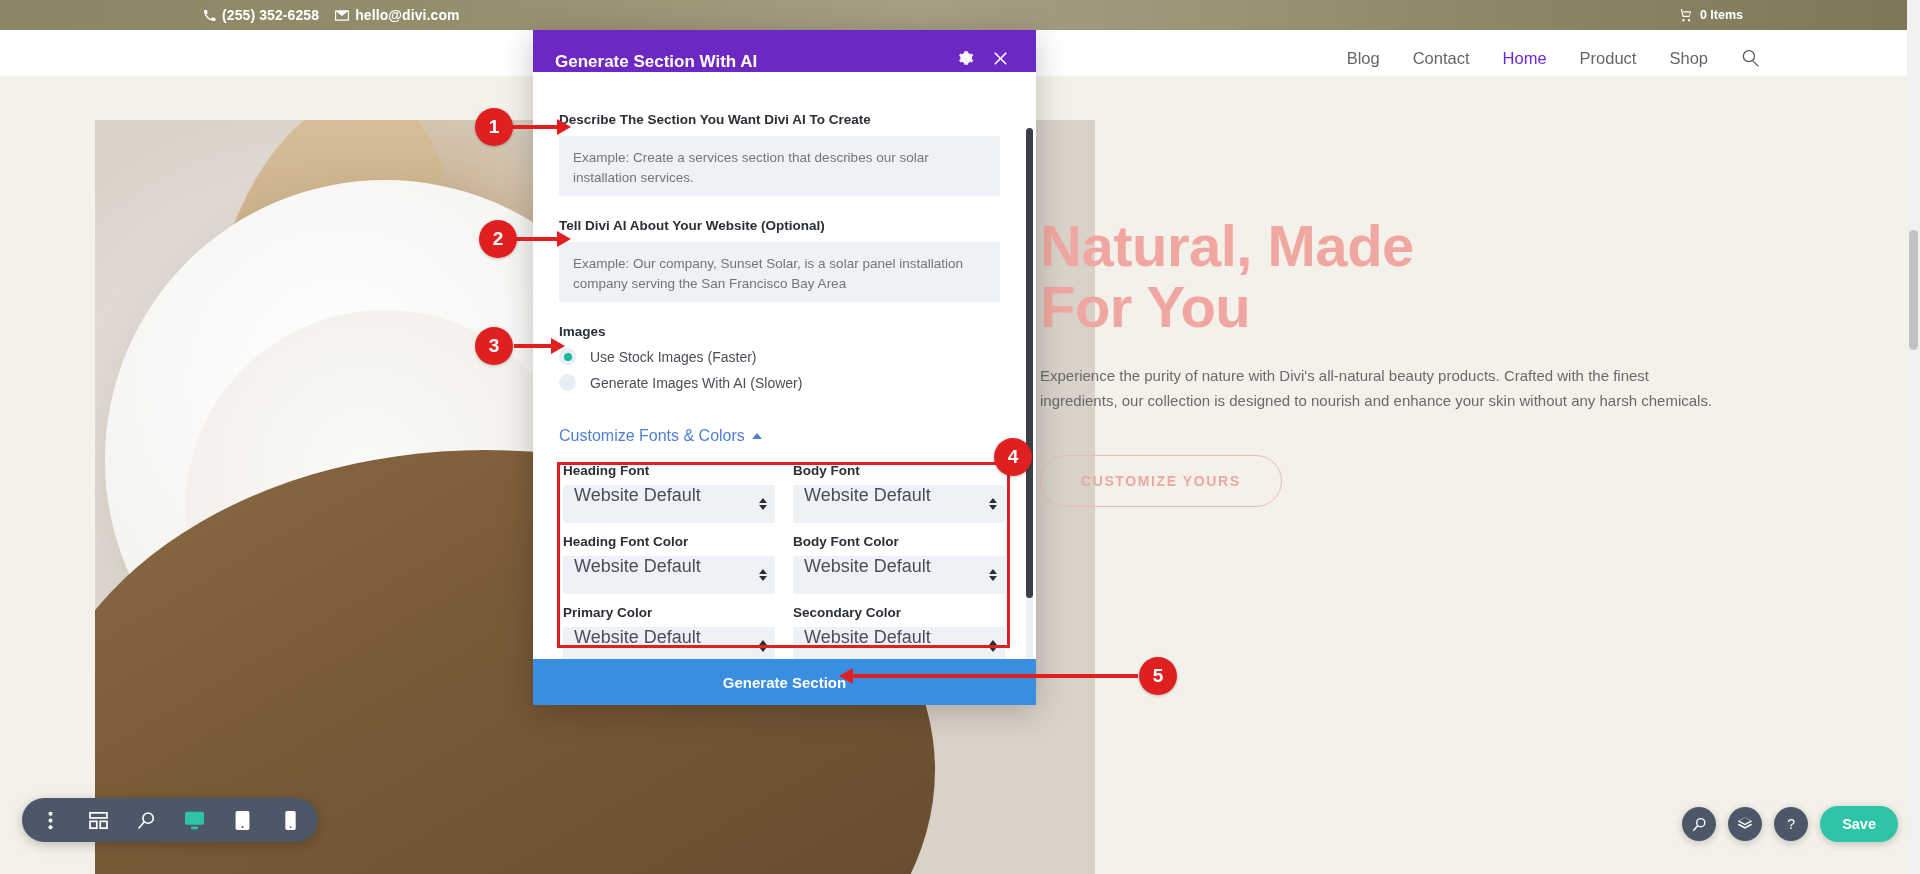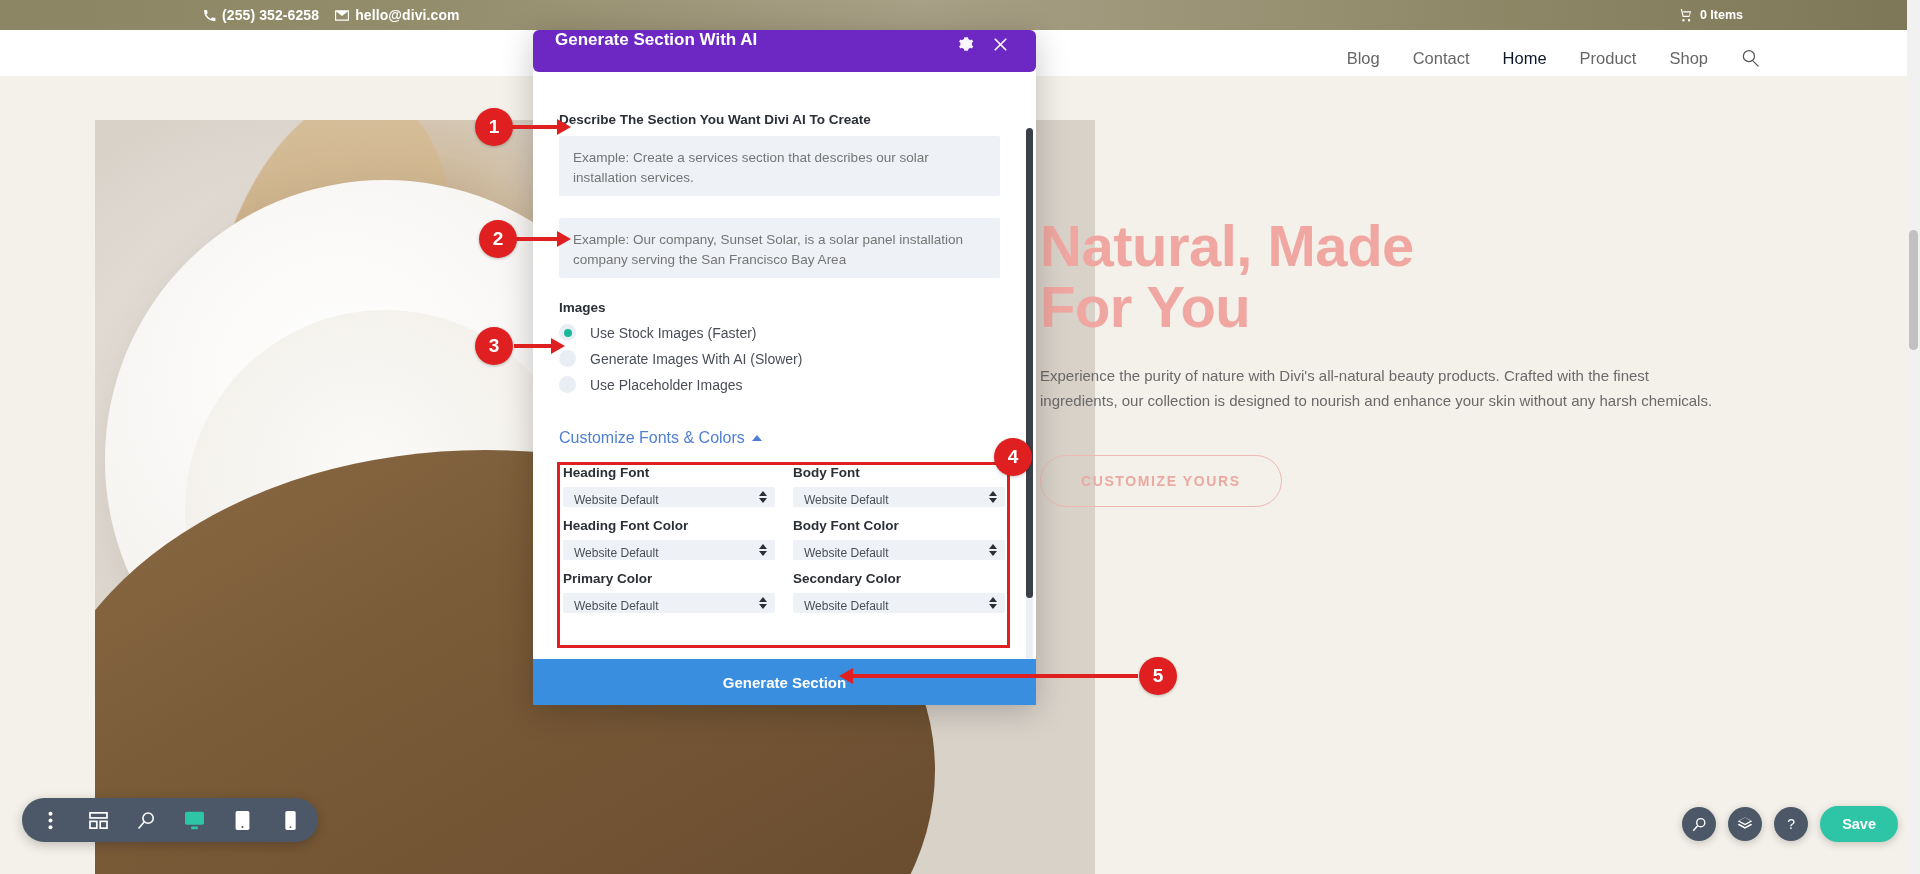--- a/index.html
+++ b/index.html
@@ -35,21 +35,21 @@
     position: absolute; left: 0; top: 30px; width: 1920px; height: 46px;
     background: #ffffff;
     box-shadow: 0 1px 0 rgba(0,0,0,0.04);
   }
   .nav-links {
     position: absolute; right: 160px; top: 0; height: 56px;
     display: flex; align-items: center; gap: 33px;
     font-size: 16.5px; color: #666666; font-weight: 500;
   }
   .nav-link { white-space: nowrap; cursor: pointer; }
-  .nav-link.active { color: #0f172a; }
+  .nav-link.active { color: #6d28d9; }
   .nav-search { color: #555; display: flex; align-items: center; }
 
   .hero {
     position: absolute; left: 0; top: 76px; width: 1920px; height: 798px;
     background: #f4f1ea;
     padding-left: 48px;
   }
   
   .hero-photo {
     position: absolute; left: 95px; top: 44px; width: 1000px; height: 754px;
@@ -148,23 +148,22 @@
   .modal {
     position: absolute; left: 533px; top: 30px;
     width: 503px; height: 675px;
     background: #ffffff;
     box-shadow: 0 6px 30px rgba(0,0,0,.22);
     display: flex; flex-direction: column;
     overflow: hidden;
   }
   .modal-header {
     height: 42px; background: #6d28c4;
-    display: flex; align-items: flex-start; padding: 0 22px;
+    display: flex; align-items: flex-end; padding: 0 22px;
     flex: 0 0 auto;
-    border-radius: 6px;
   }
   .modal-title {
     color: #ffffff; font-size: 17px; font-weight: bold; flex: 1 1 auto;
   }
   .modal-header .hdr-icon {
     width: 28px; height: 28px; display: flex; align-items: center; justify-content: center;
     color: #ffffff; cursor: pointer; margin-left: 6px;
   }
   .modal-body {
     flex: 1 1 auto; position: relative; overflow: hidden;
@@ -214,23 +213,23 @@
   }
 
   .fc-panel {
     width: 450px;
     display: grid; grid-template-columns: 1fr 1fr; gap: 0 18px;
     padding: 8px 4px 6px 4px;
   }
   .fc-item { margin-bottom: 11px; }
   .fc-label { font-size: 13.5px; font-weight: bold; color: #2b2f36; margin-bottom: 7px; }
   .select-box {
-    position: relative; height: 20px; background: #eef1f6; border-radius: 2px;
-    display: flex; align-items: flex-end; padding: 0 24px 0 11px;
-    font-size: 12px; color: #4a4f57; cursor: pointer;
+    position: relative; height: 38px; background: #eef1f6; border-radius: 2px;
+    display: flex; align-items: flex-start; padding: 0 24px 0 11px;
+    font-size: 18px; color: #4a4f57; cursor: pointer;
   }
   .select-arrows {
     position: absolute; right: 8px; top: 50%; transform: translateY(-50%);
     display: flex; flex-direction: column; gap: 2px; line-height: 0;
   }
   .select-arrows i {
     display: block; width: 0; height: 0;
     border-left: 4px solid transparent; border-right: 4px solid transparent;
   }
   .select-arrows .up { border-bottom: 5px solid #2b2f36; }
@@ -400,38 +399,35 @@
     </div>
 
     <div class="modal-body">
 
       <div class="block">
         <div class="field-label">Describe The Section You Want Divi AI To Create</div>
         <textarea class="textarea-box ta-1" placeholder="Example: Create a services section that describes our solar installation services." style=""></textarea>
       </div>
 
       <div class="block">
+        <div class="field-label">Tell Divi AI About Your Website (Optional)</div>
         <textarea class="textarea-box ta-2" placeholder="Example: Our company, Sunset Solar, is a solar panel installation company serving the San Francisco Bay Area" style=""></textarea>
       </div>
 
       <div class="block">
         <div class="field-label">Images</div>
         <div class="radio-row">
           <span class="radio">
               <span class="dot"></span>
             </span>
           <span class="radio-label">Use Stock Images (Faster)</span>
         </div>
         <div class="radio-row">
           <span class="radio"></span>
           <span class="radio-label">Generate Images With AI (Slower)</span>
-        </div>
-        <div class="radio-row">
-          <span class="radio"></span>
-          <span class="radio-label">Use Placeholder Images</span>
         </div>
       </div>
 
       <div class="customize-link">
         <span>Customize Fonts &amp; Colors</span>
         <span class="caret-up"></span>
       </div>
 
       <div class="fc-panel">
         <div class="fc-item">

